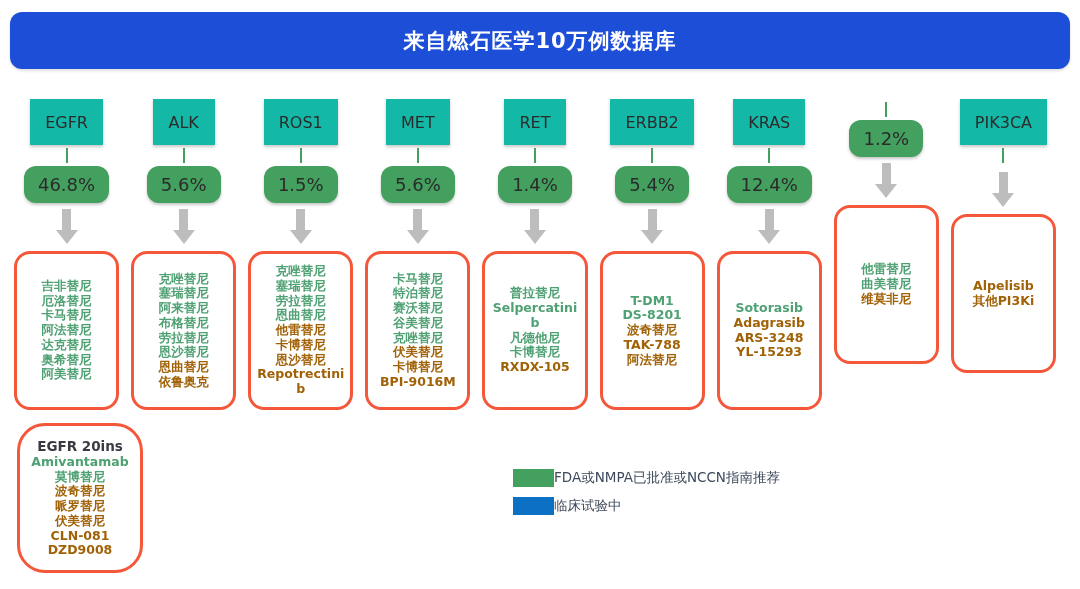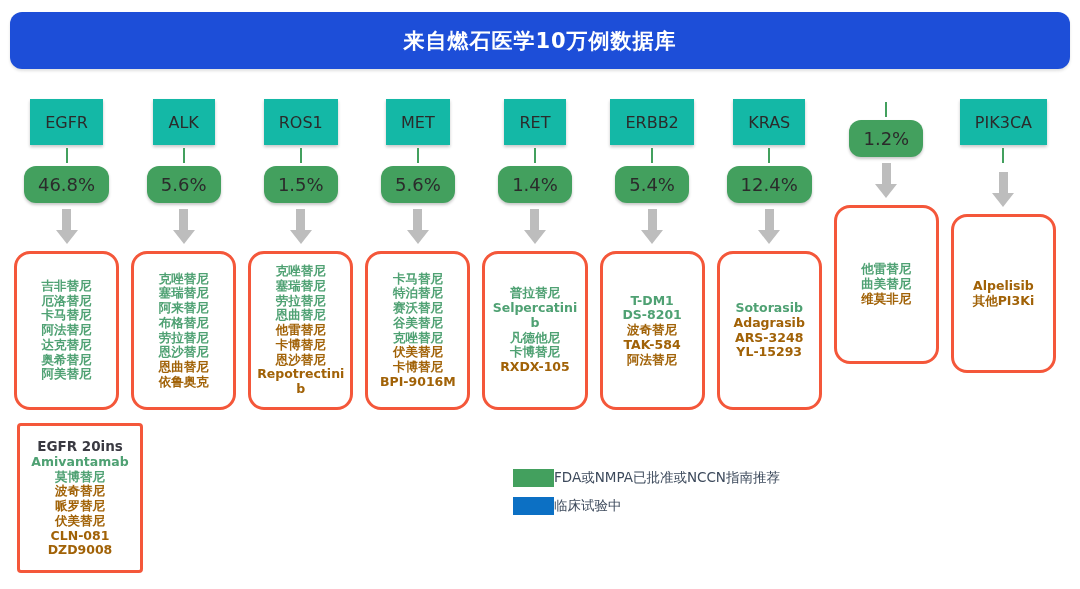--- a/index.html
+++ b/index.html
@@ -48,21 +48,21 @@
     display:flex; flex-direction:column; align-items:center; justify-content:center;
     padding:6px 4px; text-align:center;
   }
   .drug { font-size:12.5px; font-weight:bold; line-height:1.18; word-break:break-word; }
   .approved { color:#4FA173; }
   .trial    { color:#a16207; }
 
   
   .extra-box {
     position:absolute; left:17px; top:423px; width:126px; height:150px;
-    border:3.5px solid #F4573A; border-radius:4px; background:#ffffff;
+    border:3.5px solid #F4573A; border-radius:28px; background:#ffffff;
     display:flex; flex-direction:column; align-items:center; justify-content:center;
     text-align:center; padding:6px 4px;
   }
   .extra-title { font-size:13.5px; font-weight:bold; color:#3A3A42; line-height:1.25; }
 
   
   .legend { position:absolute; left:513px; top:469px; display:flex; flex-direction:column; gap:10px; }
   .legend-row { display:flex; align-items:center; }
   .swatch { width:41px; height:18px; display:inline-block; }
   .swatch-approved { background:#43A05E; }
@@ -173,21 +173,21 @@
         <div class="connector"></div>
         <div class="pct-box">5.4%</div>
         <div class="arrow">
           <div class="arrow-shaft"></div>
           <div class="arrow-head"></div>
         </div>
         <div class="drug-box">
           <div class="drug approved">T-DM1</div>
           <div class="drug approved">DS-8201</div>
           <div class="drug trial">波奇替尼</div>
-          <div class="drug trial">TAK-584</div>
+          <div class="drug trial">TAK-788</div>
           <div class="drug trial">阿法替尼</div>
         </div>
       </div>
       <div class="column">
         <div class="gene-box">KRAS</div>
         <div class="connector"></div>
         <div class="pct-box">12.4%</div>
         <div class="arrow">
           <div class="arrow-shaft"></div>
           <div class="arrow-head"></div>

